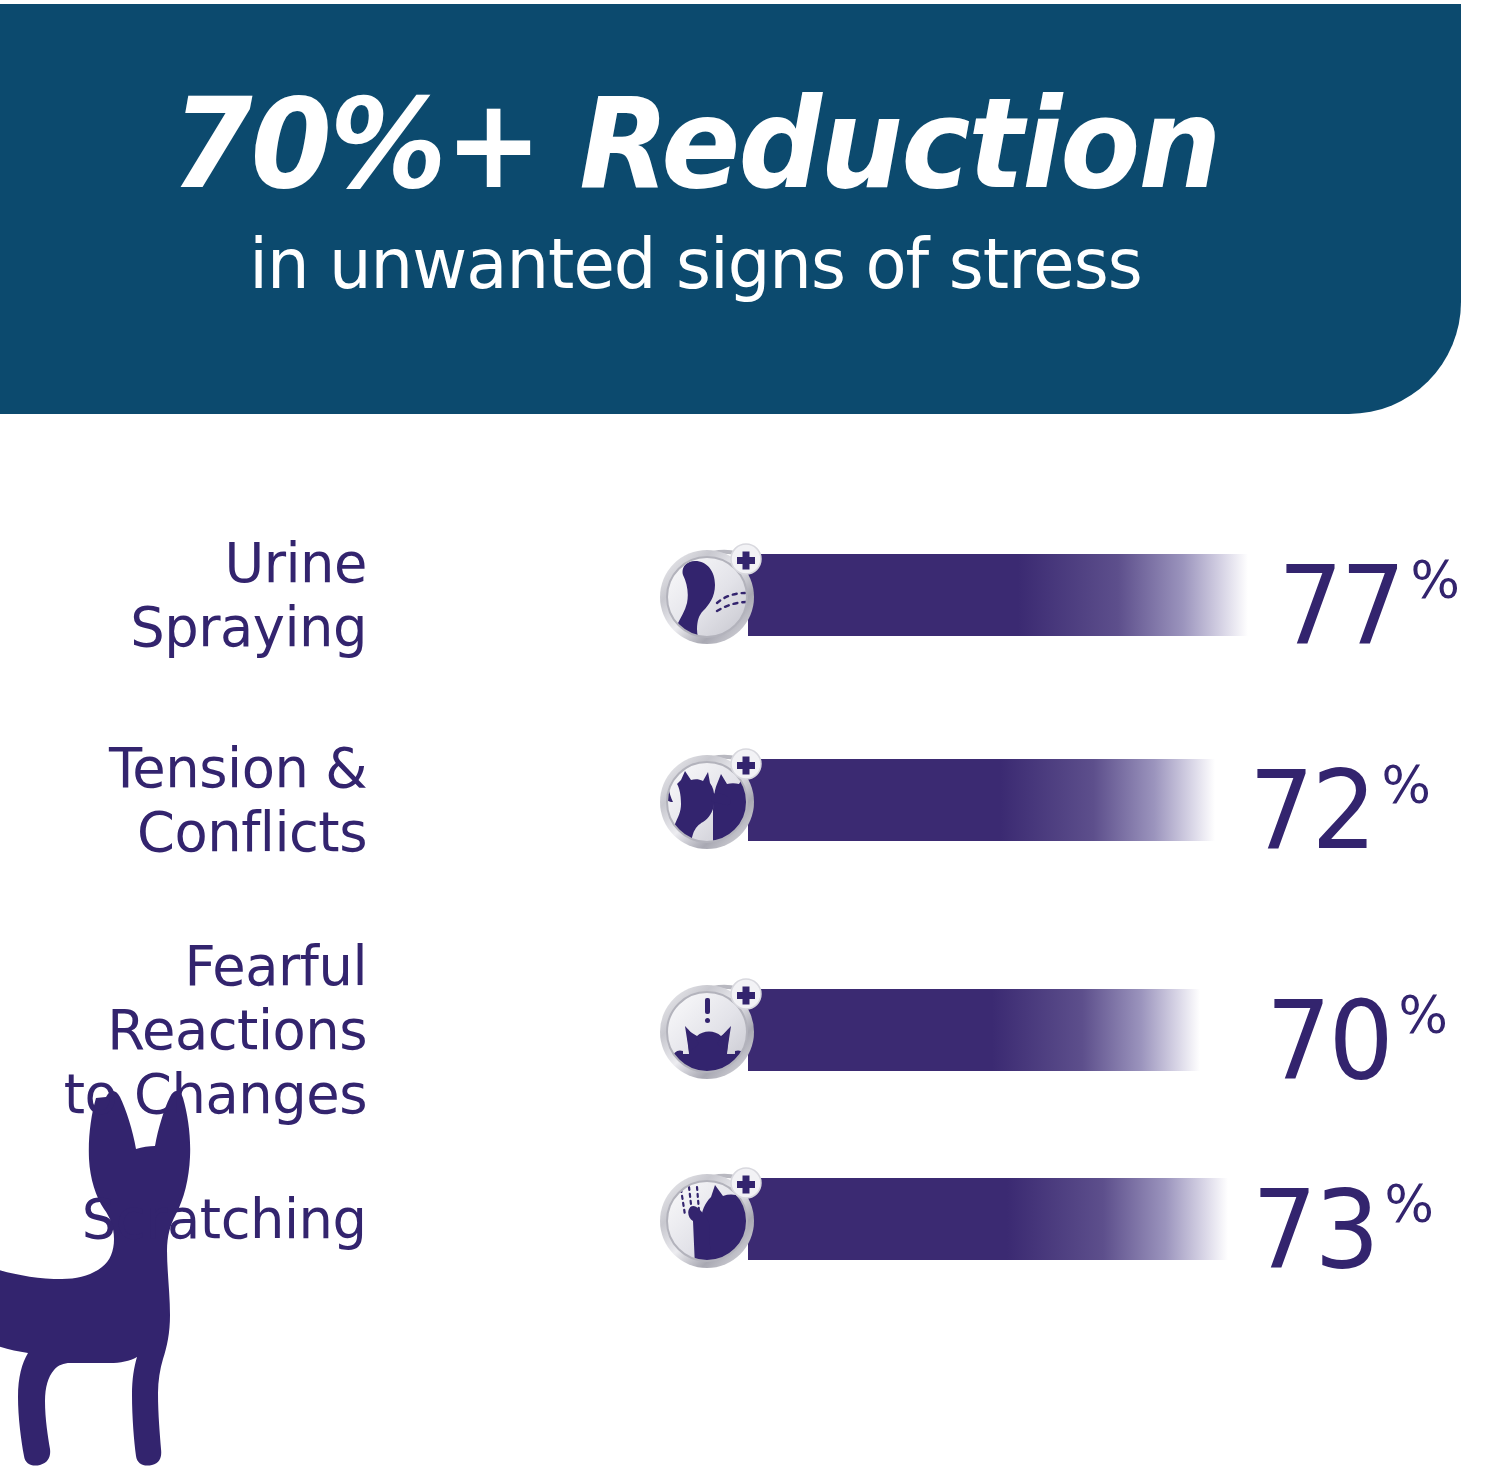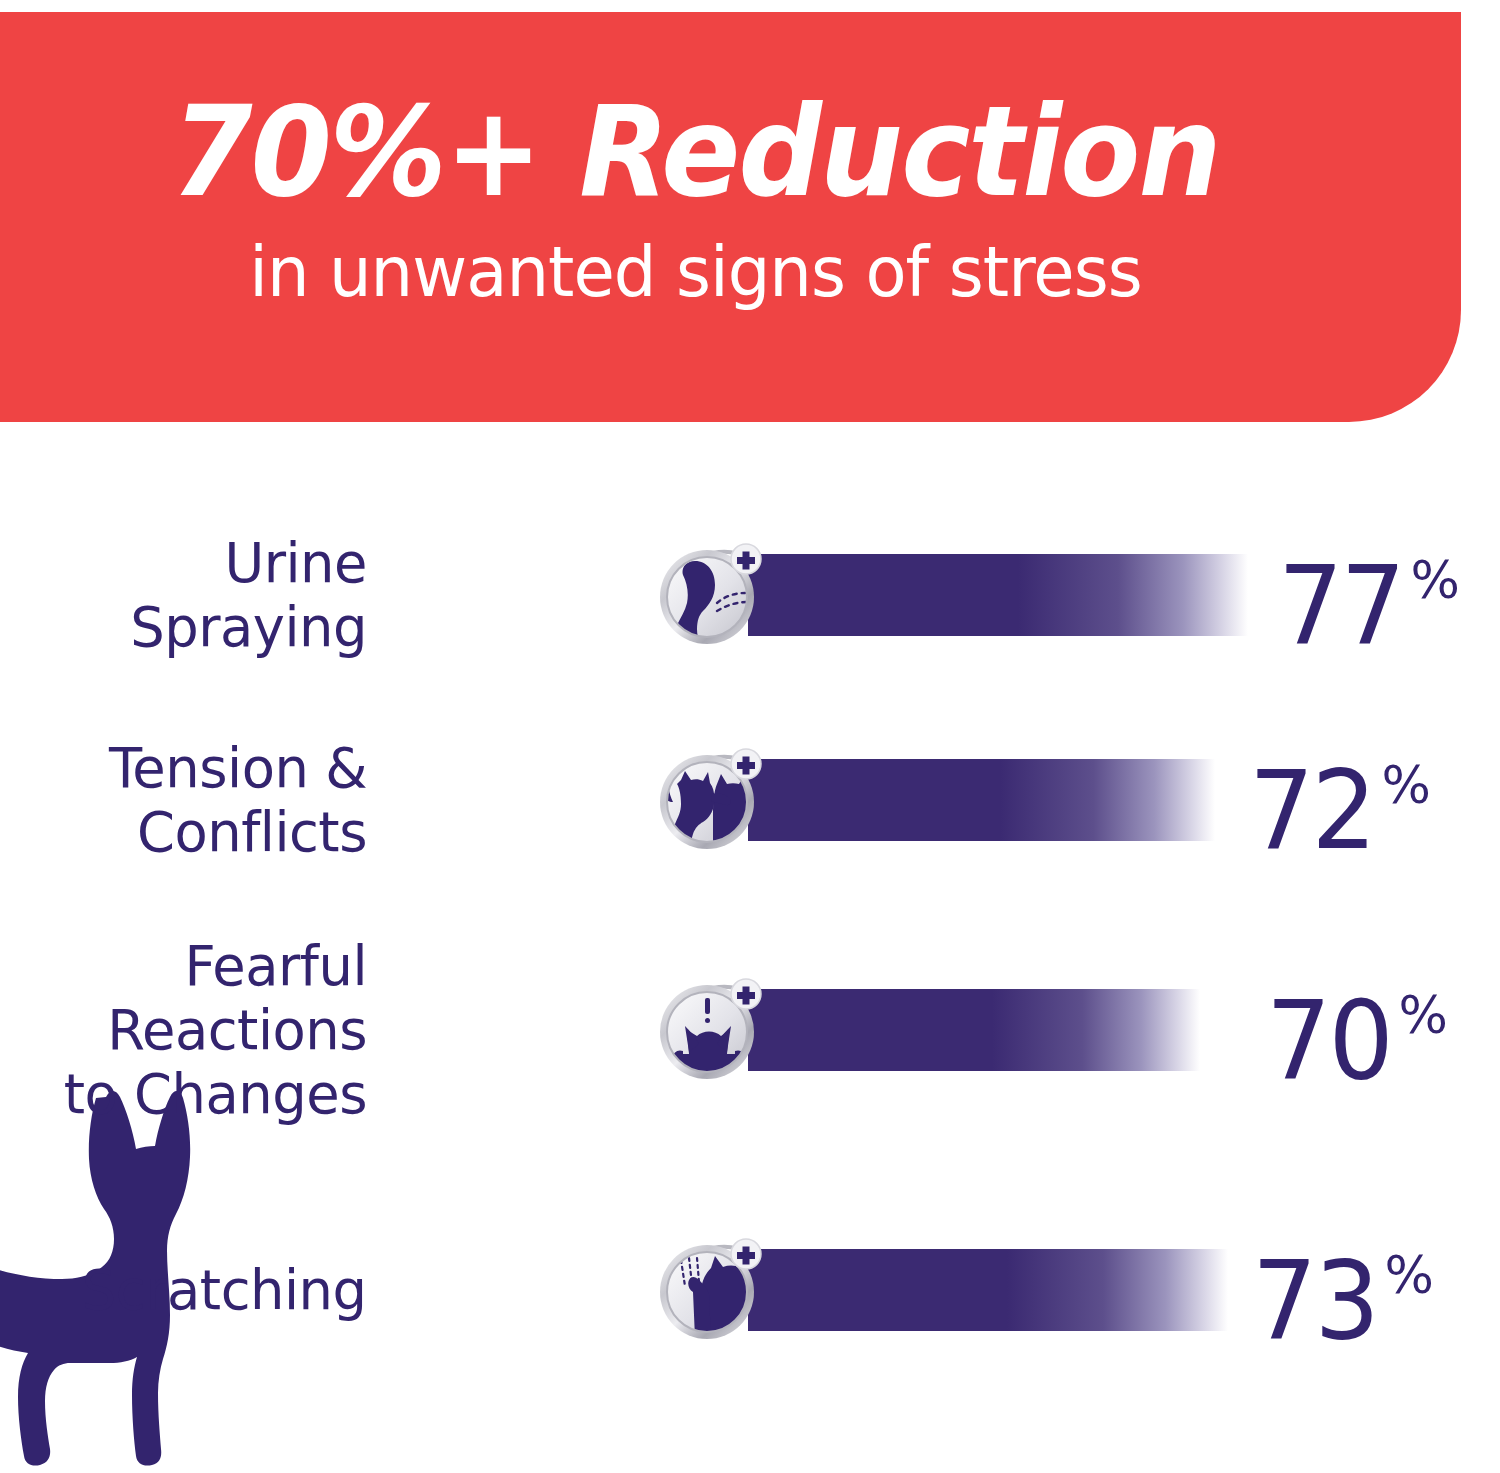--- a/index.html
+++ b/index.html
@@ -17,24 +17,24 @@
     width: 1500px;
     height: 1473px;
     background: #ffffff;
     overflow: hidden;
   }
 
   
   #banner {
     position: absolute;
     left: 0;
-    top: 12px;
+    top: 4px;
     width: 1461px;
     height: 410px;
-    background: #ef4444;
+    background: #0c4a6e;
     border-bottom-right-radius: 112px;
   }
 
   #banner-inner {
     position: absolute;
     left: 0;
     right: 0;
     top: 78px;
     text-align: center;
     padding-right: 70px;
@@ -372,21 +372,21 @@
     <div class="row-bar" style="width:452px;">
       <div class="row-bar-fill"></div>
     </div>
 
     <div class="row-value" style="left:1266px; top:12px;">
       <span class="num">70</span>
       <span class="pct">%</span>
     </div>
   </div>
 
-  <div class="row" style="top:1235px;">
+  <div class="row" style="top:1164px;">
 
     <div class="row-label">Scratching</div>
 
     <div class="row-badge">
       <svg viewBox="0 0 112 112" width="112" height="112" aria-hidden="true">
         <defs>
           <linearGradient id="ring4" x1="0" y1="0" x2="1" y2="1">
             <stop offset="0%" stop-color="#f4f4f6"></stop>
             <stop offset="28%" stop-color="#c8c8cf"></stop>
             <stop offset="50%" stop-color="#ececf0"></stop>

